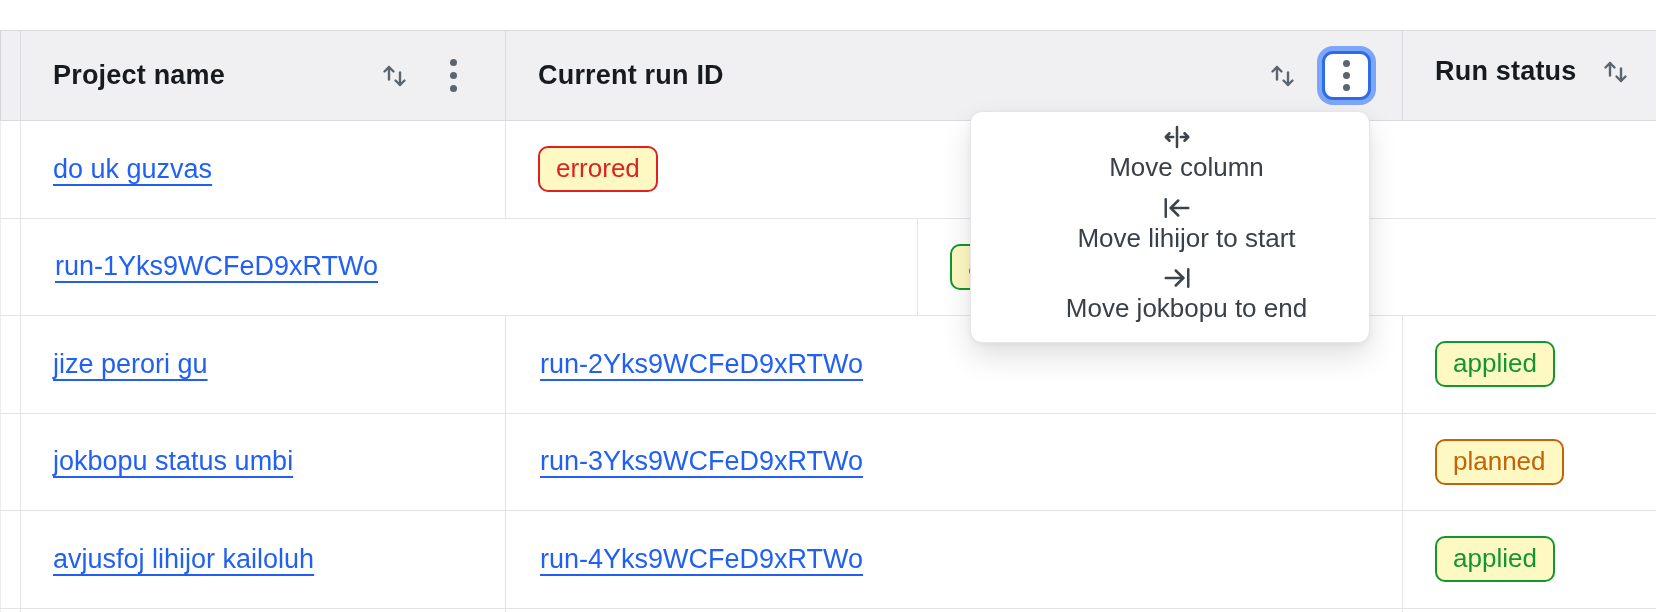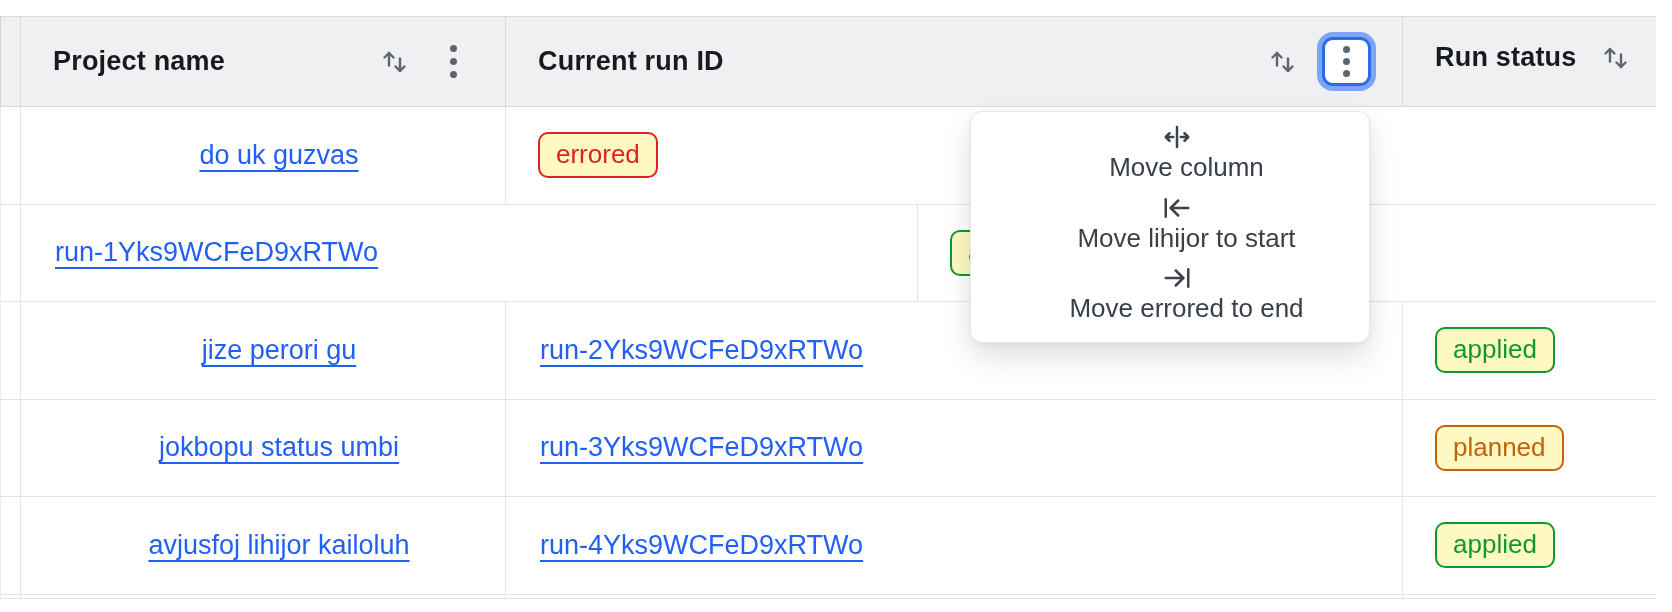--- a/index.html
+++ b/index.html
@@ -1,21 +1,21 @@
 <!DOCTYPE html>
 <html><head>
 <meta charset="utf-8">
 <style>
   * { margin:0; padding:0; box-sizing:border-box; }
   html,body { width:1672px; height:612px; background:#fff;
     font-family:"Liberation Sans", sans-serif; }
   .stage { position:relative; width:1672px; height:612px; overflow:hidden; background:#fff; }
 
   
-  .table { position:absolute; left:0; top:16px; width:1656px; }
+  .table { position:absolute; left:0; top:30px; width:1656px; }
   .thead { display:flex; height:91px; background:#f0f0f2;
     border-top:1px solid #d9d9de; border-bottom:1px solid #d9d9de; }
   .th { display:flex; align-items:center; border-right:1px solid #d9d9de; }
   .th-stub { width:21px; border-left:1px solid #d3d3d8; }
   .th-project { width:485px; padding:0 48px 0 32px; }
   .th-runid { width:897px; padding:0 31px 0 32px;text-align:center; }
   .th-status { flex:1; padding:0 25px 8px 32px; border-right:none; }
   .th-label { font-size:27px; font-weight:bold; color:#171b20; letter-spacing:.2px; }
 
   .sort-icon { margin-left:auto; flex:0 0 auto; display:block; cursor:pointer; }
@@ -26,21 +26,21 @@
   .kebab-btn { margin-left:24px; width:49px; height:49px; flex:0 0 auto;
     background:#fff; border:3px solid #2e6be6; border-radius:11px;
     box-shadow:0 0 0 5px #7ea6f8; display:flex; align-items:center; justify-content:center;
     cursor:pointer; }
   .kebab-btn .kebab { gap:5px; }
 
   
   .row { display:flex; height:97.5px; border-bottom:1px solid #e4e4e8; background:#fff; }
   .td { display:flex; align-items:center; border-right:1px solid #e4e4e8; }
   .td-stub { width:21px; border-left:1px solid #ececef; }
-  .td-project { width:485px; padding-left:32px;justify-content:center; }
+  .td-project { width:485px; padding-left:32px; }
   .td-runid { width:897px; padding-left:34px; }
   .td-status { flex:1; padding-left:32px; border-right:none; }
   .row-partial { height:4px; background:#fff; }
 
   a.cell-link { font-size:27px; color:#2160f3; text-decoration:underline;
     text-decoration-thickness:2px; text-underline-offset:6px; cursor:pointer; }
 
   .badge { display:inline-block; font-size:26px; line-height:1.05;
     padding:7px 16px 8px; border:2px solid currentColor; border-radius:10px;
     background:#fef9c3; color:#555; }
@@ -187,16 +187,16 @@
           <path d="M7 12h14"></path>
       </svg>
       <span class="menu-item-label">Move lihijor to start</span>
     </div>
     <div class="menu-item">
       <svg width="30" height="30" viewBox="0 0 24 24" fill="none" stroke="#3c434a" stroke-width="2" stroke-linecap="round" stroke-linejoin="round">
         <path d="M17 12H3"></path>
           <path d="m11 18 6-6-6-6"></path>
           <path d="M21 5v14"></path>
       </svg>
-      <span class="menu-item-label">Move errored to end</span>
+      <span class="menu-item-label">Move jokbopu to end</span>
     </div>
   </div>
 </div>
 
 </body></html>

